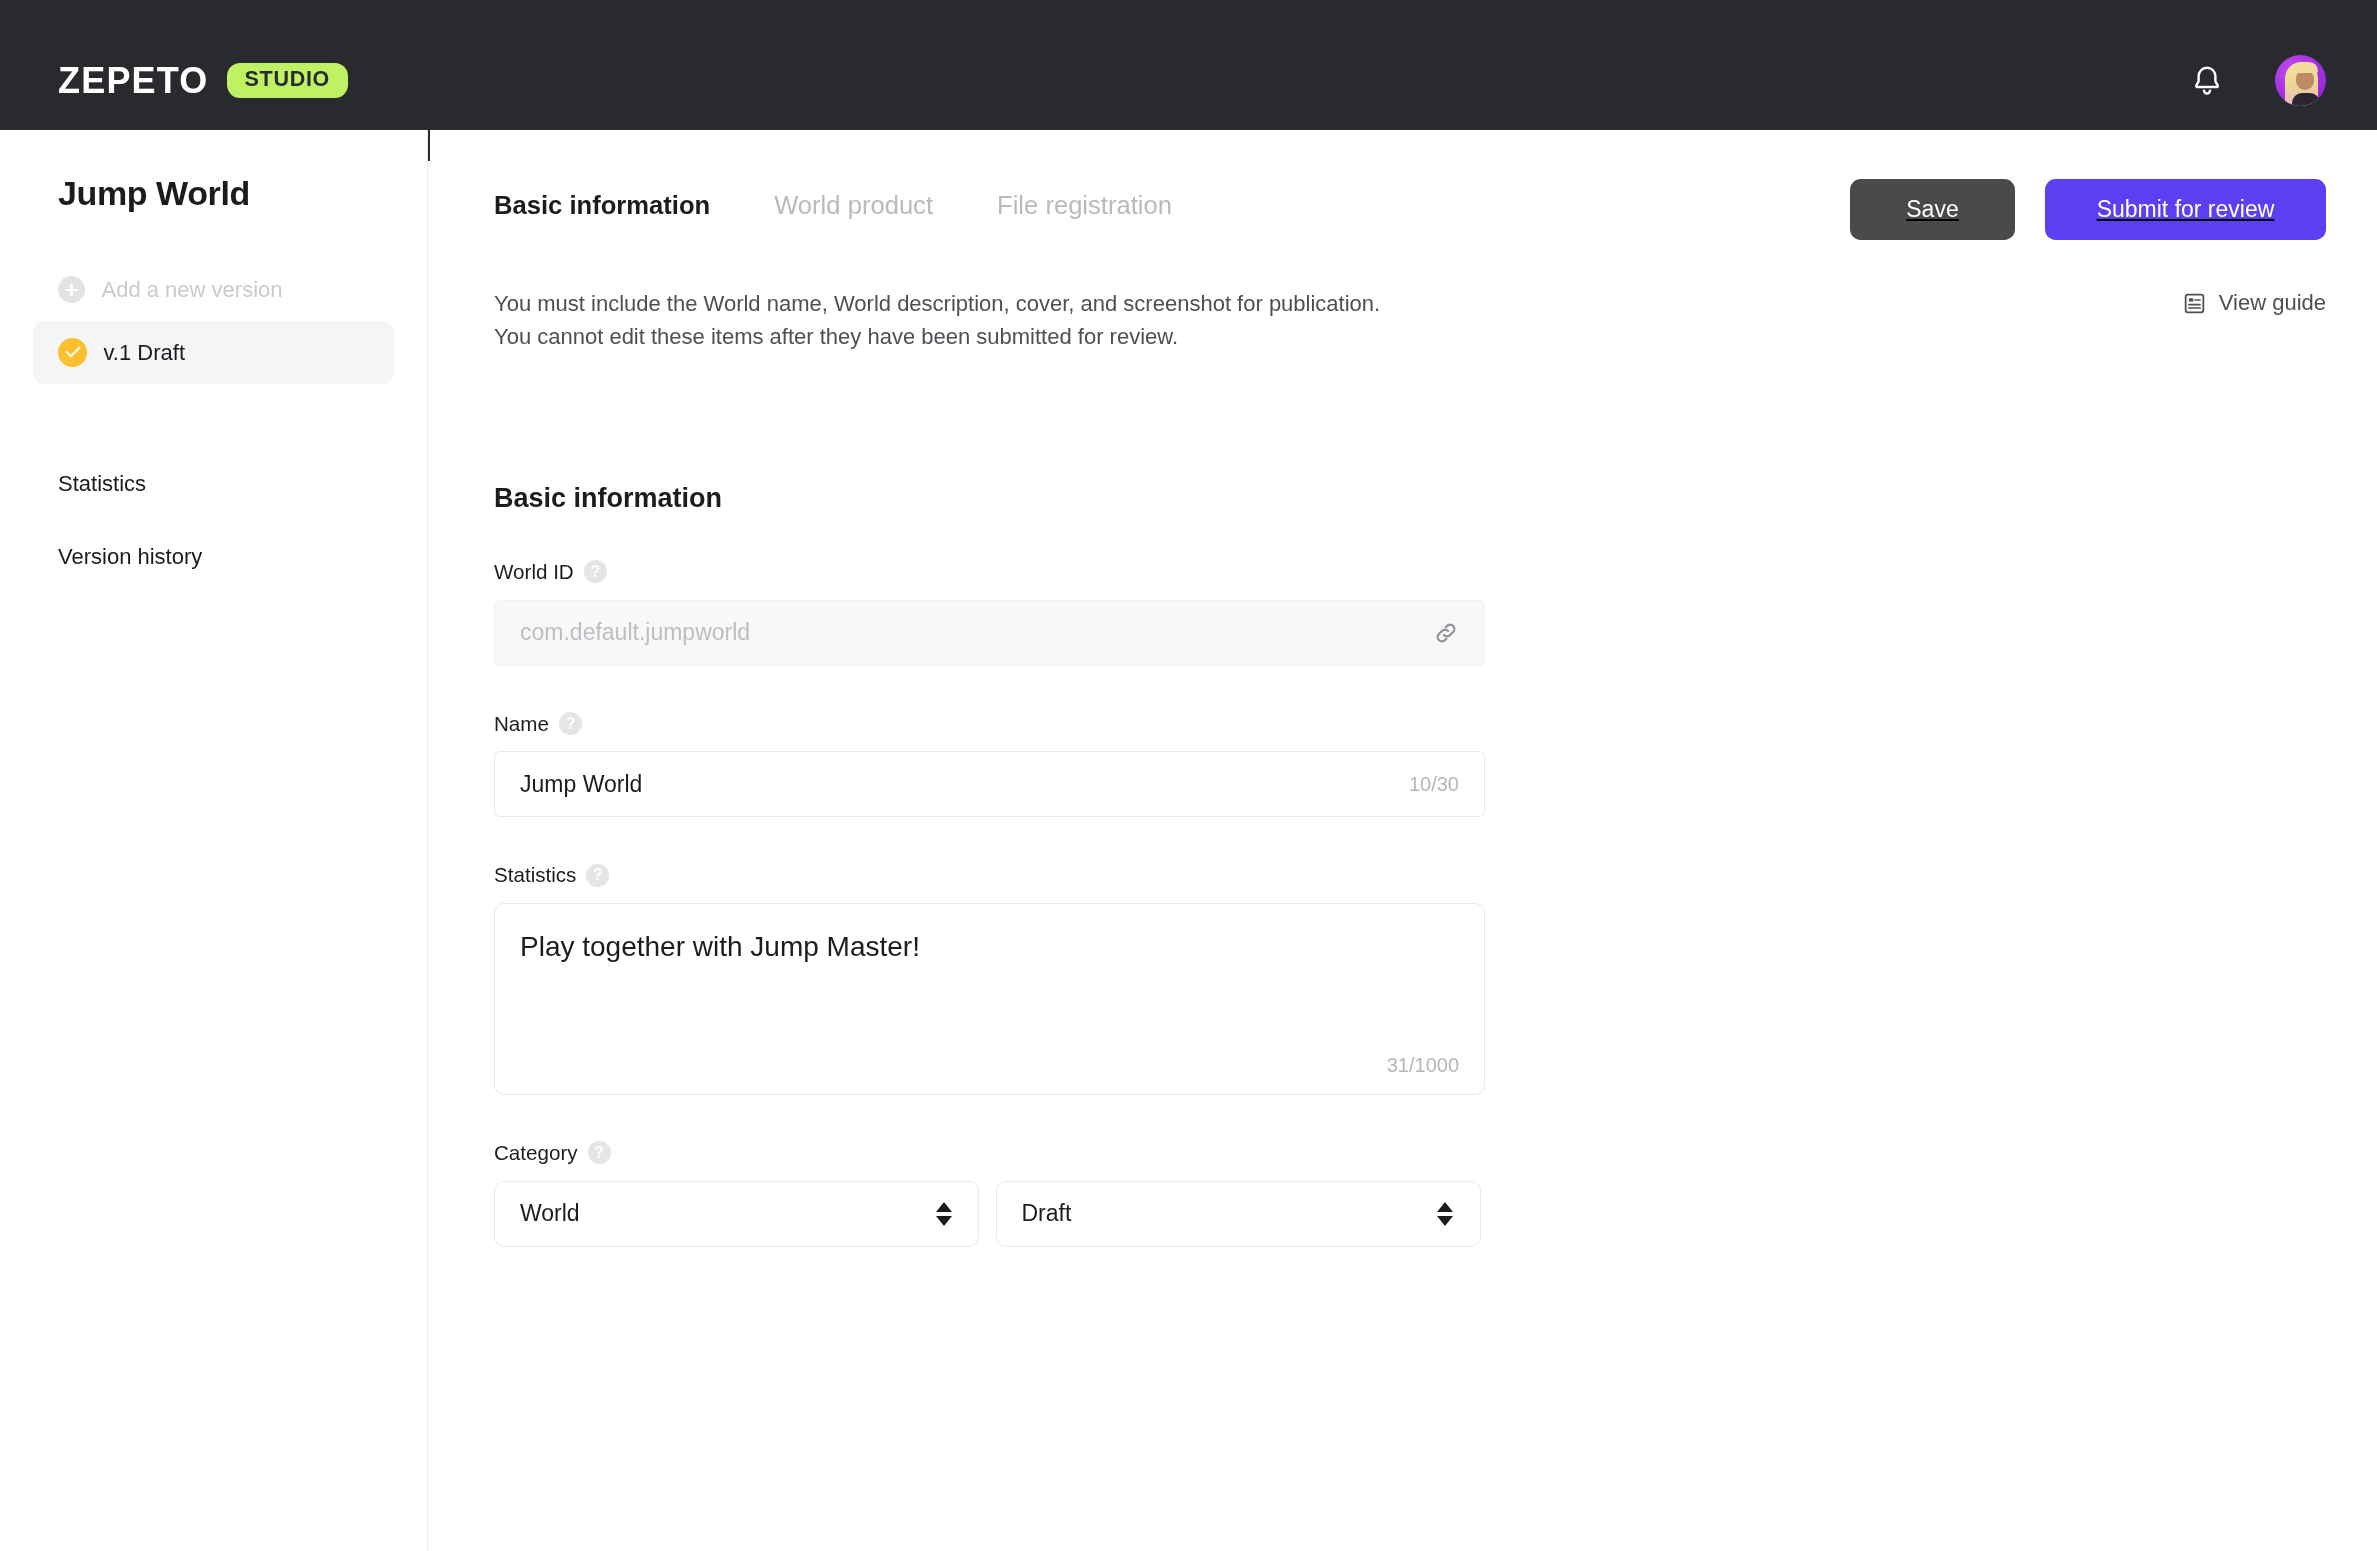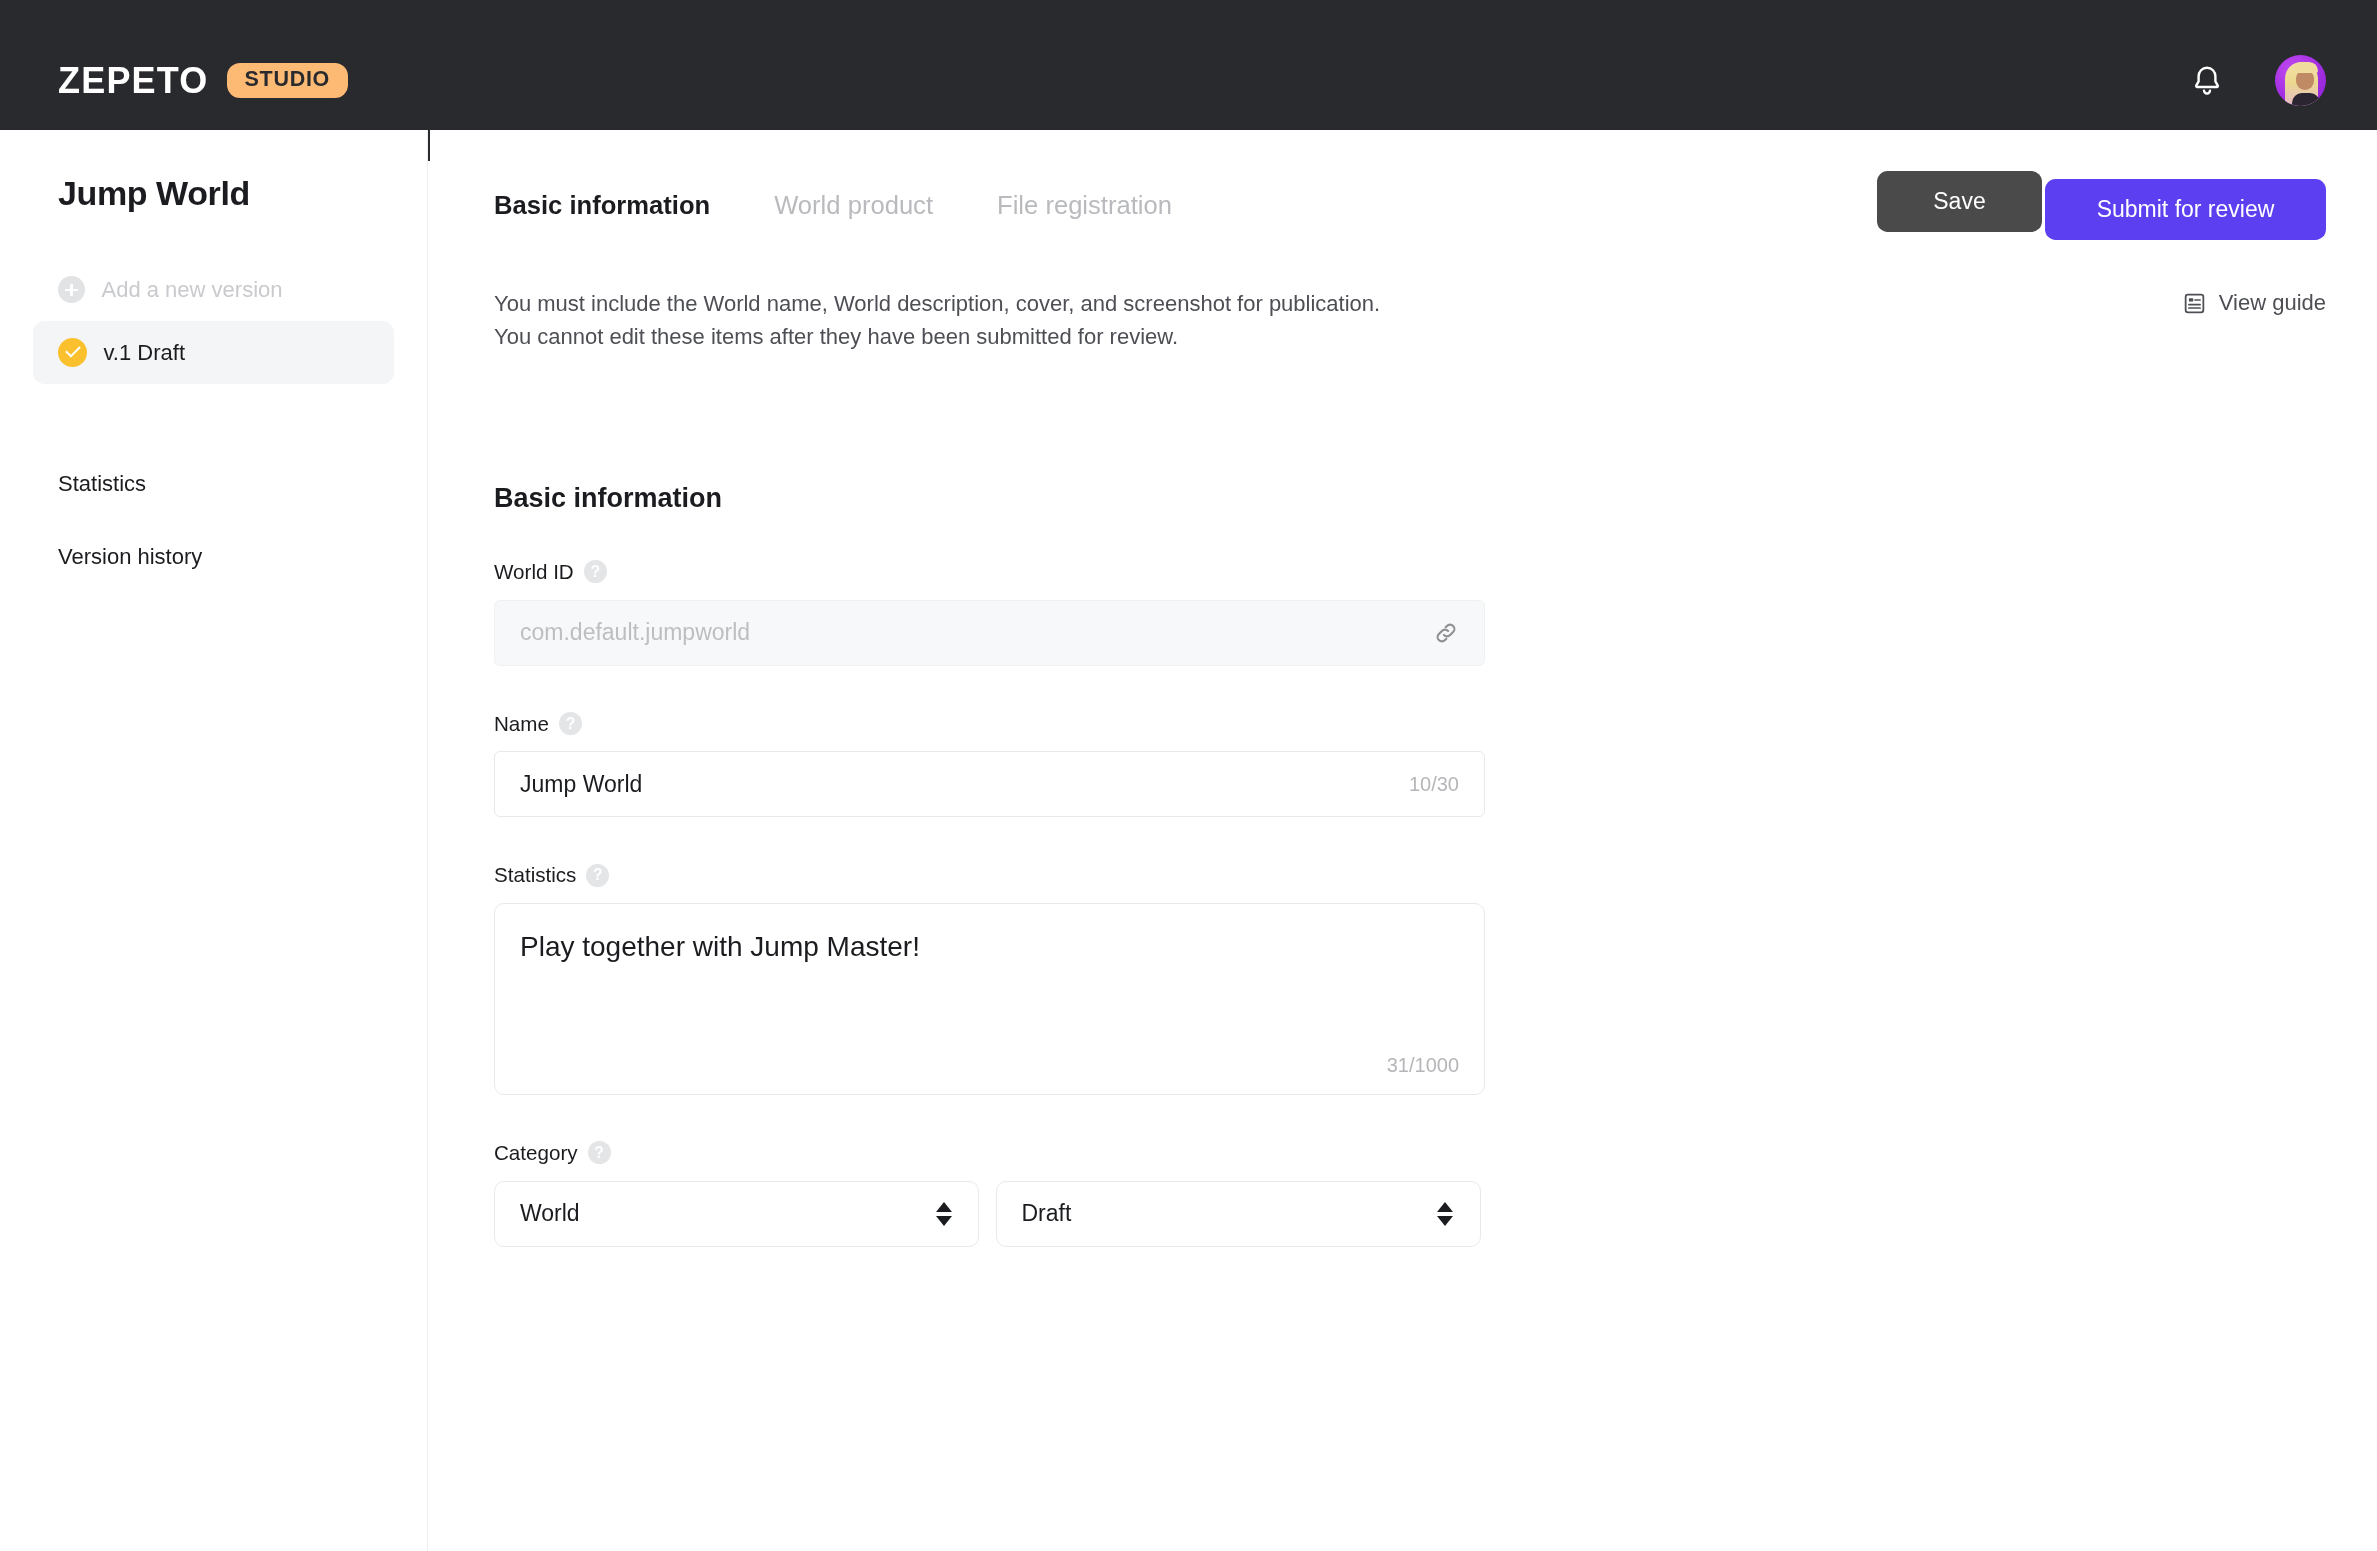--- a/index.html
+++ b/index.html
@@ -31,21 +31,21 @@
     align-items: center;
     gap: 18px;
   }
   .brand-word {
     color: #ffffff;
     font-size: 36px;
     font-weight: bold;
     letter-spacing: 1.2px;
   }
   .brand-badge {
-    background: #fdba74;
+    background: #bef264;
     color: #292a2e;
     font-size: 21.5px;
     font-weight: bold;
     letter-spacing: 0.7px;
     border-radius: 13.2px;
     padding: 6.6px 18px 7.4px 18px;
     line-height: 1;
   }
 
   .topbar-right {
@@ -193,21 +193,21 @@
 
   .tabs { display: flex; align-items: center; gap: 64px; }
   .tab {
     font-size: 25.6px;
     color: #b9babd;
     cursor: pointer;
     line-height: 1;
   }
   .tab.active { color: #1b1c1f; font-weight: bold; }
 
-  .head-actions { display: flex; align-items: flex-start; gap: 3px; }
+  .head-actions { display: flex; align-items: flex-end; gap: 30px; text-decoration: underline; }
   .btn {
     border: none;
     border-radius: 10.7px;
     font-size: 23px;
     font-family: inherit;
     cursor: pointer;
     height: 61px;
     display: flex;
     align-items: center;
     justify-content: center;

